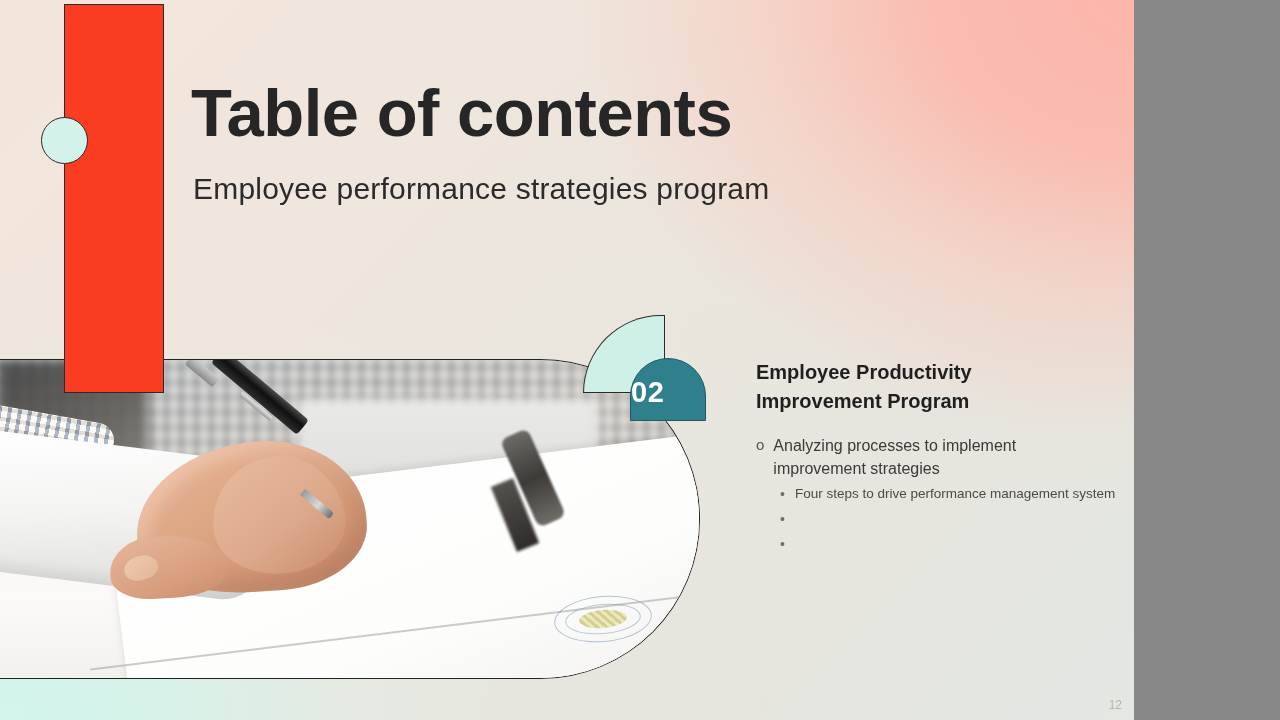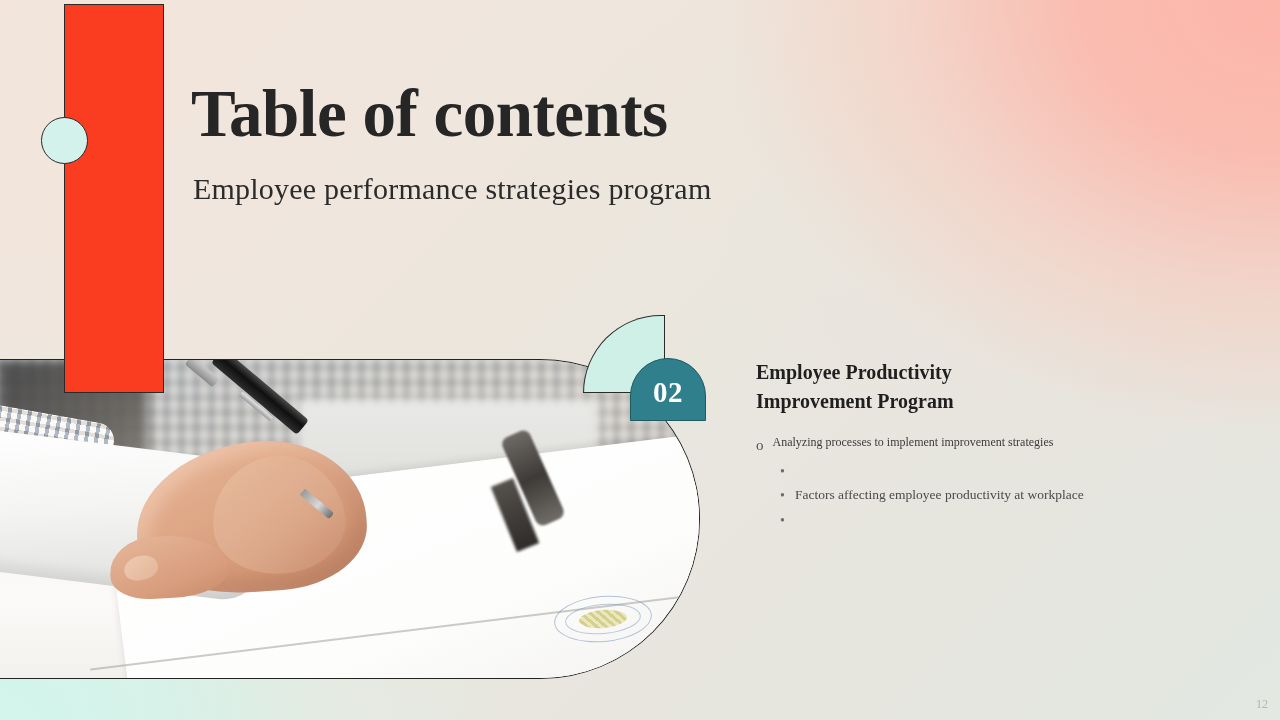--- a/index.html
+++ b/index.html
@@ -2,24 +2,24 @@
 <html><head>
 <meta charset="utf-8">
 <style>
   html, body {
     margin: 0;
     padding: 0;
     background: #888;
   }
   .slide {
     position: relative;
-    width: 1280px;
+    width: 1134px;
     height: 720px;
     overflow: hidden;
-    font-family: Liberation Serif, serif;
+    font-family: Liberation Sans, sans-serif;
     background:
       radial-gradient(ellipse 900px 700px at 100% 0%, #FDB5A9 0%, rgba(253,181,169,0.85) 22%, rgba(250,200,186,0.55) 42%, rgba(240,225,214,0.12) 62%, rgba(240,225,214,0) 75%),
       radial-gradient(ellipse 820px 620px at 0% 100%, #D2F5EC 0%, rgba(210,245,236,0.8) 20%, rgba(222,240,231,0.4) 42%, rgba(232,232,224,0.05) 65%, rgba(232,232,224,0) 78%),
       linear-gradient(135deg, #F3E5DC 0%, #EFE6DD 30%, #E9E6DE 55%, #E6E5DE 75%, #E3E8E2 100%);
   }
 
   
   .red-bar {
     position: absolute;
     left: 64px;
@@ -299,21 +299,21 @@
     left: 630px;
     top: 358px;
     width: 76px;
     height: 63px;
     background: #2F7F8C;
     border: 1px solid #1d5a64;
     border-radius: 38px 38px 0 0;
     box-sizing: border-box;
     display: flex;
     align-items: center;
-    justify-content: center;
+    justify-content: flex-start;
     z-index: 10;
   }
   .badge-num {
     color: #ffffff;
     font-size: 29px;
     font-weight: bold;
     letter-spacing: 0.5px;
     padding-top: 6px;
   }
 
@@ -339,21 +339,21 @@
     gap: 9px;
     margin-bottom: 4px;
   }
   .bullet-main .marker {
     font-size: 15px;
     color: #555;
     line-height: 1.5;
     flex: none;
   }
   .bullet-main .text {
-    font-size: 12px;
+    font-size: 16px;
     color: #3a3a3a;
     line-height: 1.45;
     max-width: 320px;
   }
   .sub-list {
     margin: 2px 0 0 24px;
     padding: 0;
     list-style: none;
   }
   .sub-list li {
@@ -432,24 +432,24 @@
     <h2 class="content-heading">Employee Productivity Improvement Program</h2>
 
     <div class="bullet-main">
       <span class="marker">o</span>
       <span class="text">Analyzing  processes to implement improvement strategies</span>
     </div>
 
     <ul class="sub-list">
       <li>
         <span class="dot">•</span>
+        <span class="stext">Four steps to drive performance management system</span>
       </li>
       <li>
         <span class="dot">•</span>
-        <span class="stext">Factors affecting employee productivity at workplace</span>
       </li>
       <li>
         <span class="dot">•</span>
       </li>
     </ul>
   </div>
 
   <div class="page-num">12</div>
 
 </div>

